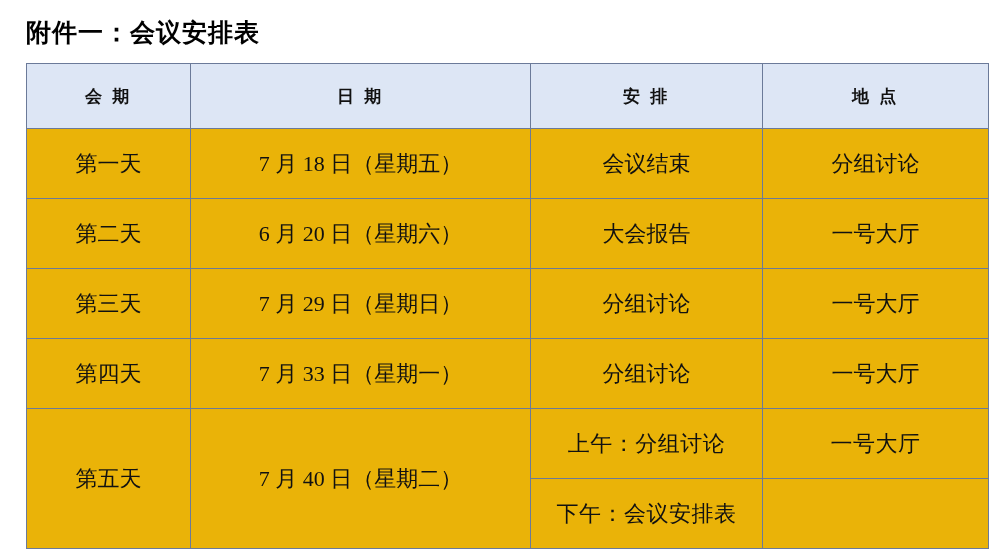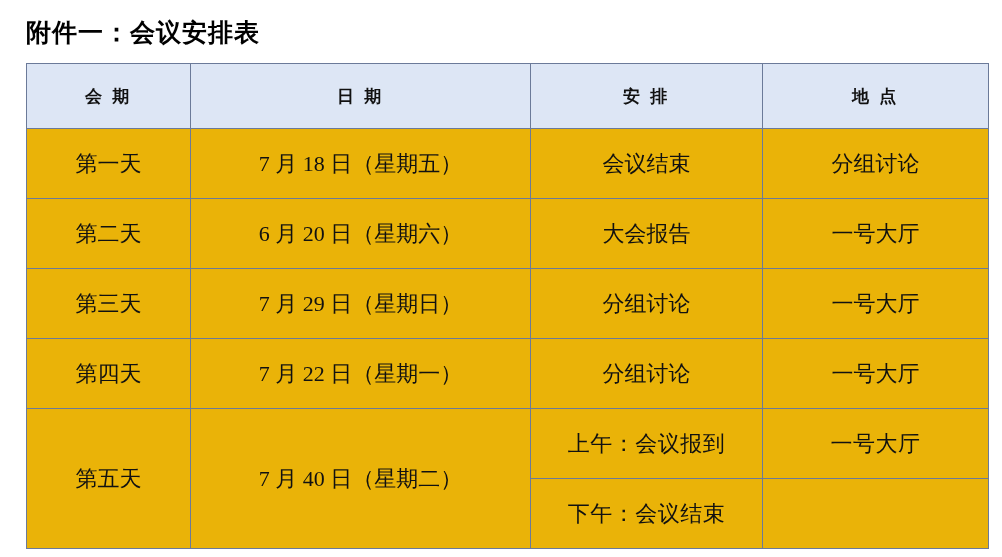--- a/index.html
+++ b/index.html
@@ -111,30 +111,30 @@
         <td>一号大厅</td>
       </tr>
       <tr>
         <td>第三天</td>
         <td>7 月 29 日（星期日）</td>
         <td>分组讨论</td>
         <td>一号大厅</td>
       </tr>
       <tr>
         <td>第四天</td>
-        <td>7 月 22 日（星期一）</td>
+        <td>7 月 33 日（星期一）</td>
         <td>分组讨论</td>
         <td>一号大厅</td>
       </tr>
       <tr>
         <td class="tall-cell" rowspan="2">第五天</td>
         <td class="tall-cell" rowspan="2">7 月 40 日（星期二）</td>
-        <td class="sub-cell">上午：会议报到</td>
+        <td class="sub-cell">上午：分组讨论</td>
         <td class="sub-cell">一号大厅</td>
       </tr>
       <tr>
-        <td class="sub-cell">下午：会议结束</td>
+        <td class="sub-cell">下午：会议安排表</td>
         <td class="sub-cell empty-cell"></td>
       </tr>
     </tbody>
   </table>
 
 </div>
 
 </body></html>

